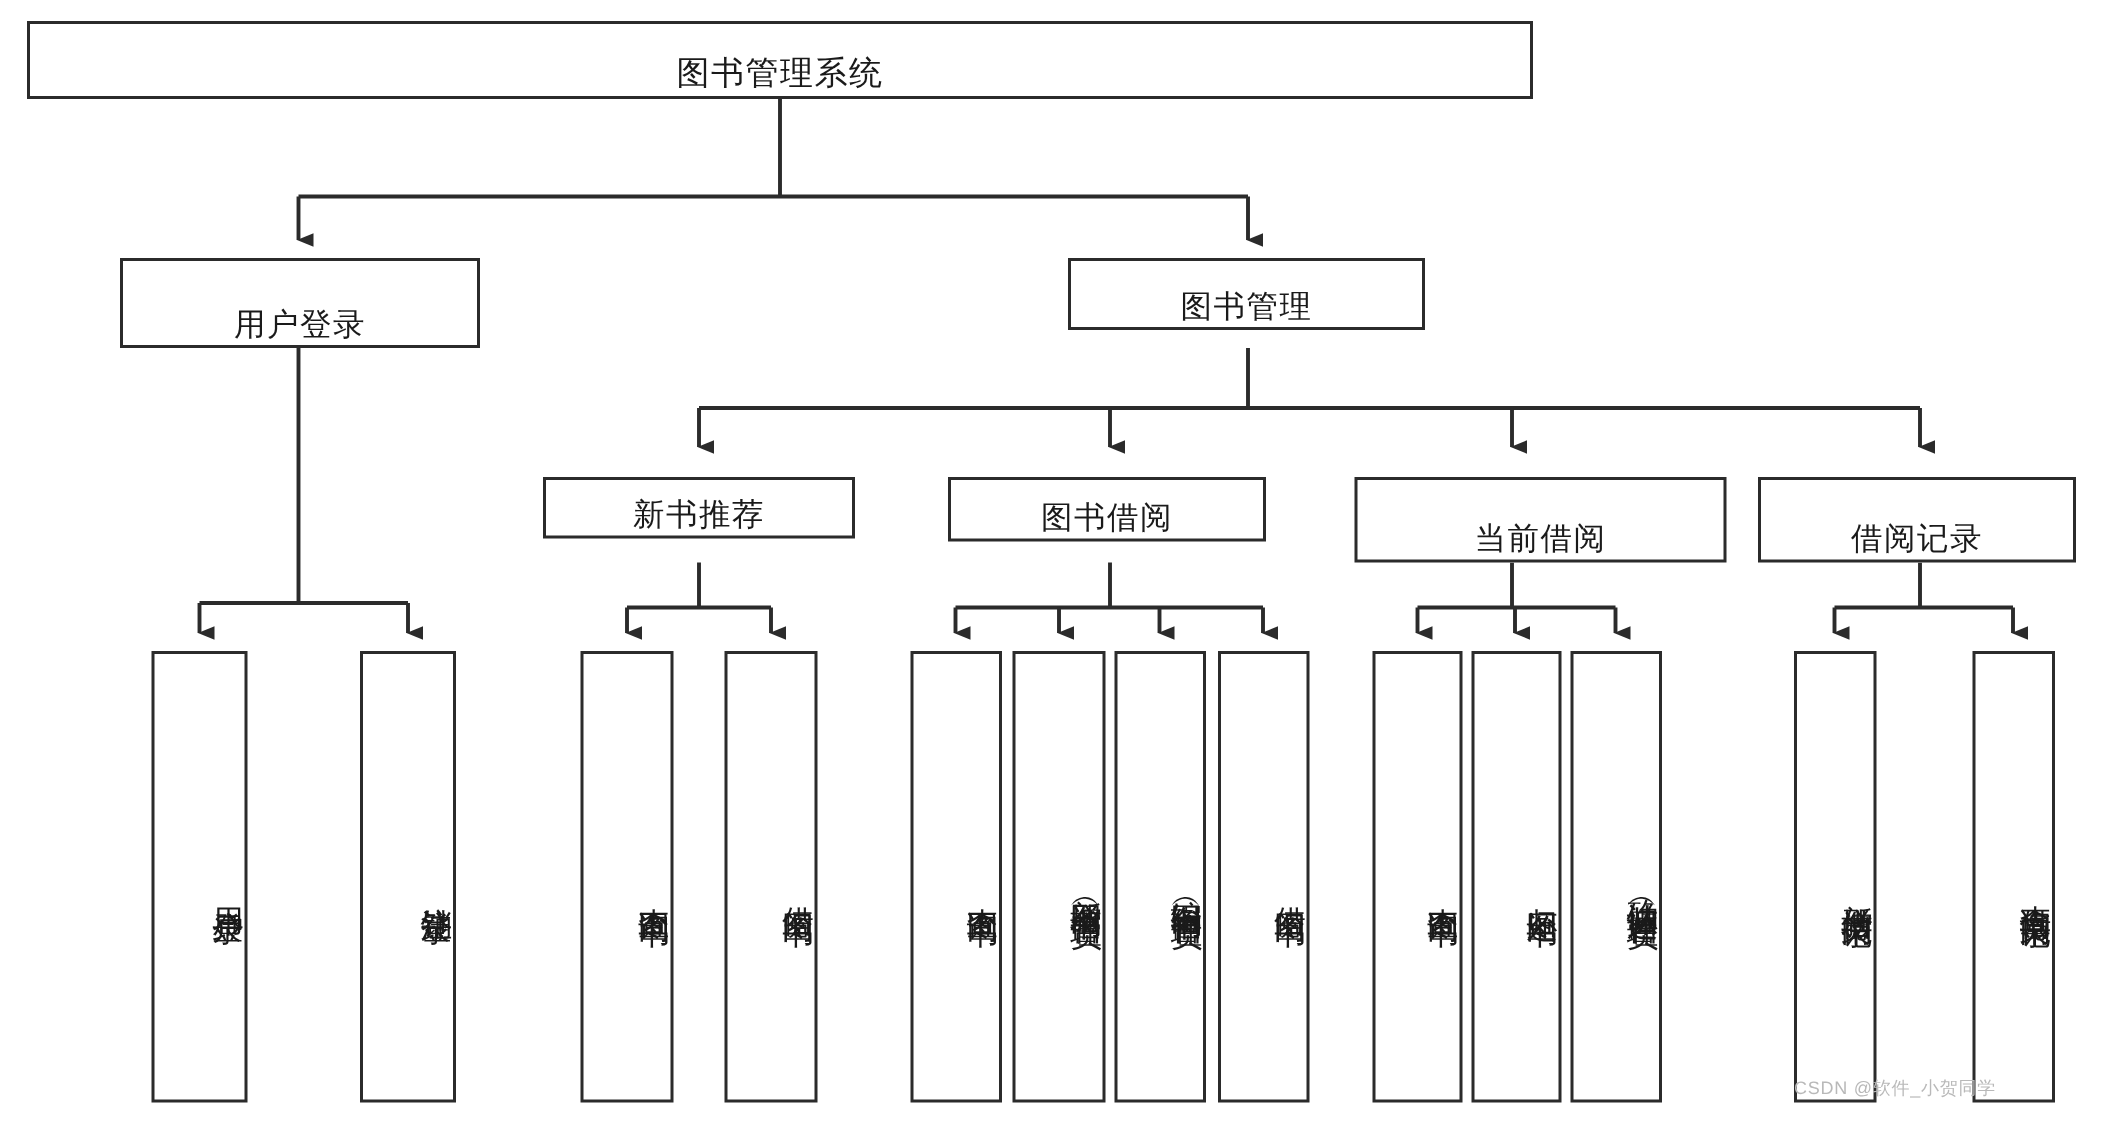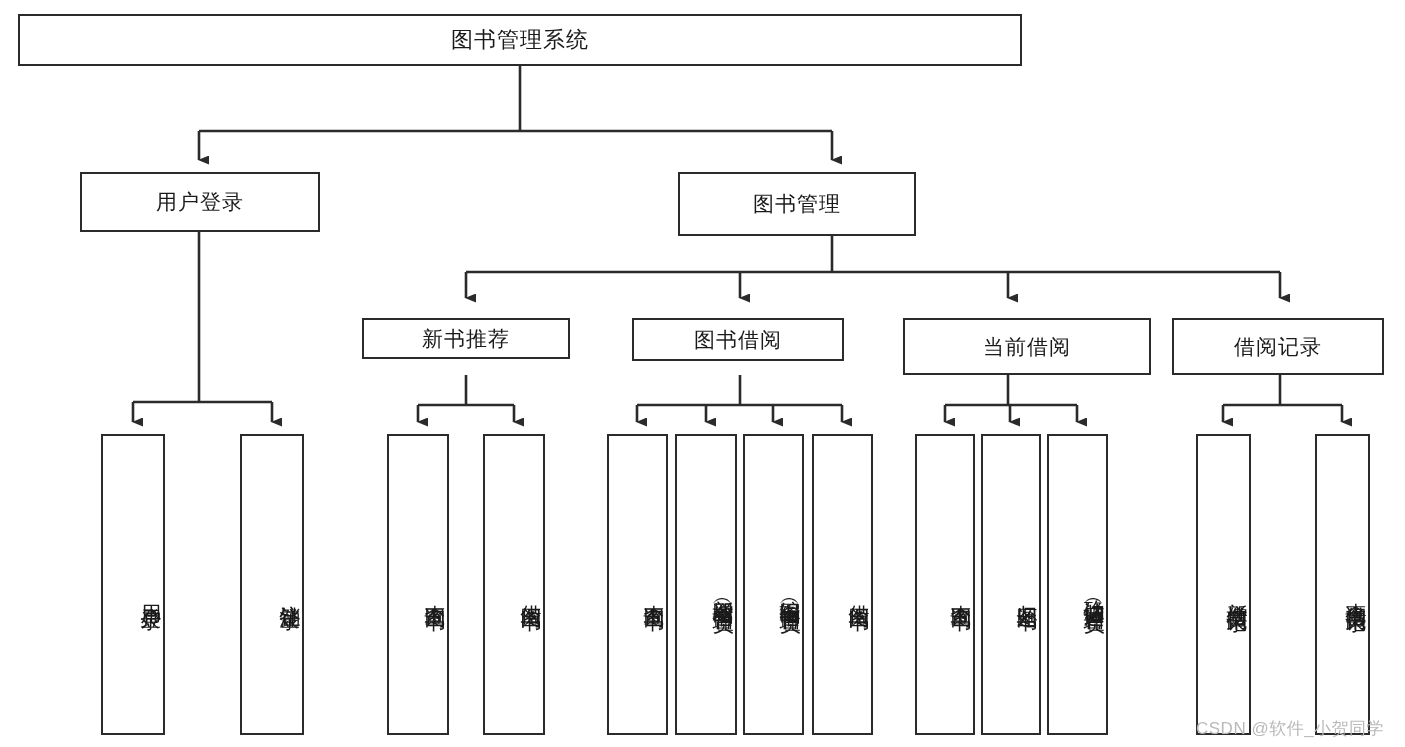--- a/index.html
+++ b/index.html
@@ -25,21 +25,21 @@
     width: 1405px;
     height: 747px;
     pointer-events: none;
   }
   .node {
     position: absolute;
     box-sizing: border-box;
     background: #ffffff;
     border: 2px solid #2b2b2b;
     display: flex;
-    align-items: center;
+    align-items: flex-end;
     justify-content: center;
     color: #1a1a1a;
   }
   .node.horiz {
     font-size: 21px;
     letter-spacing: 1px;
   }
   .node.root {
     font-size: 22px;
   }
@@ -56,21 +56,21 @@
   .node-label {
     display: block;
     white-space: pre;
   }
   .node.vert .node-label {
     writing-mode: vertical-rl;
     text-orientation: upright;
   }
   .watermark {
     position: absolute;
-    font-size: 17px;
+    font-size: 12px;
     color: #b9b9b9;
     white-space: nowrap;
     letter-spacing: 0.5px;
     user-select: none;
   }
 </style>
 </head>
 <body>
 
 <div id="diagram-root">
@@ -125,21 +125,21 @@
     </g>
   </svg>
 
   <div class="node root horiz" style="left:18px; top:14px; width:1004px; height:52px;">
     <span class="node-label">图书管理系统</span>
   </div>
 
   <div class="node horiz" style="left:80px; top:172px; width:240px; height:60px;">
     <span class="node-label">用户登录</span>
   </div>
-  <div class="node horiz" style="left:678px; top:172px; width:238px; height:64px;">
+  <div class="node horiz" style="left:712px; top:172px; width:238px; height:48px;">
     <span class="node-label">图书管理</span>
   </div>
 
   <div class="node vert" style="left:101px; top:434px; width:64px; height:301px;">
     <span class="node-label">用户登录</span>
   </div>
   <div class="node vert" style="left:240px; top:434px; width:64px; height:301px;">
     <span class="node-label">注销登录</span>
   </div>
 

